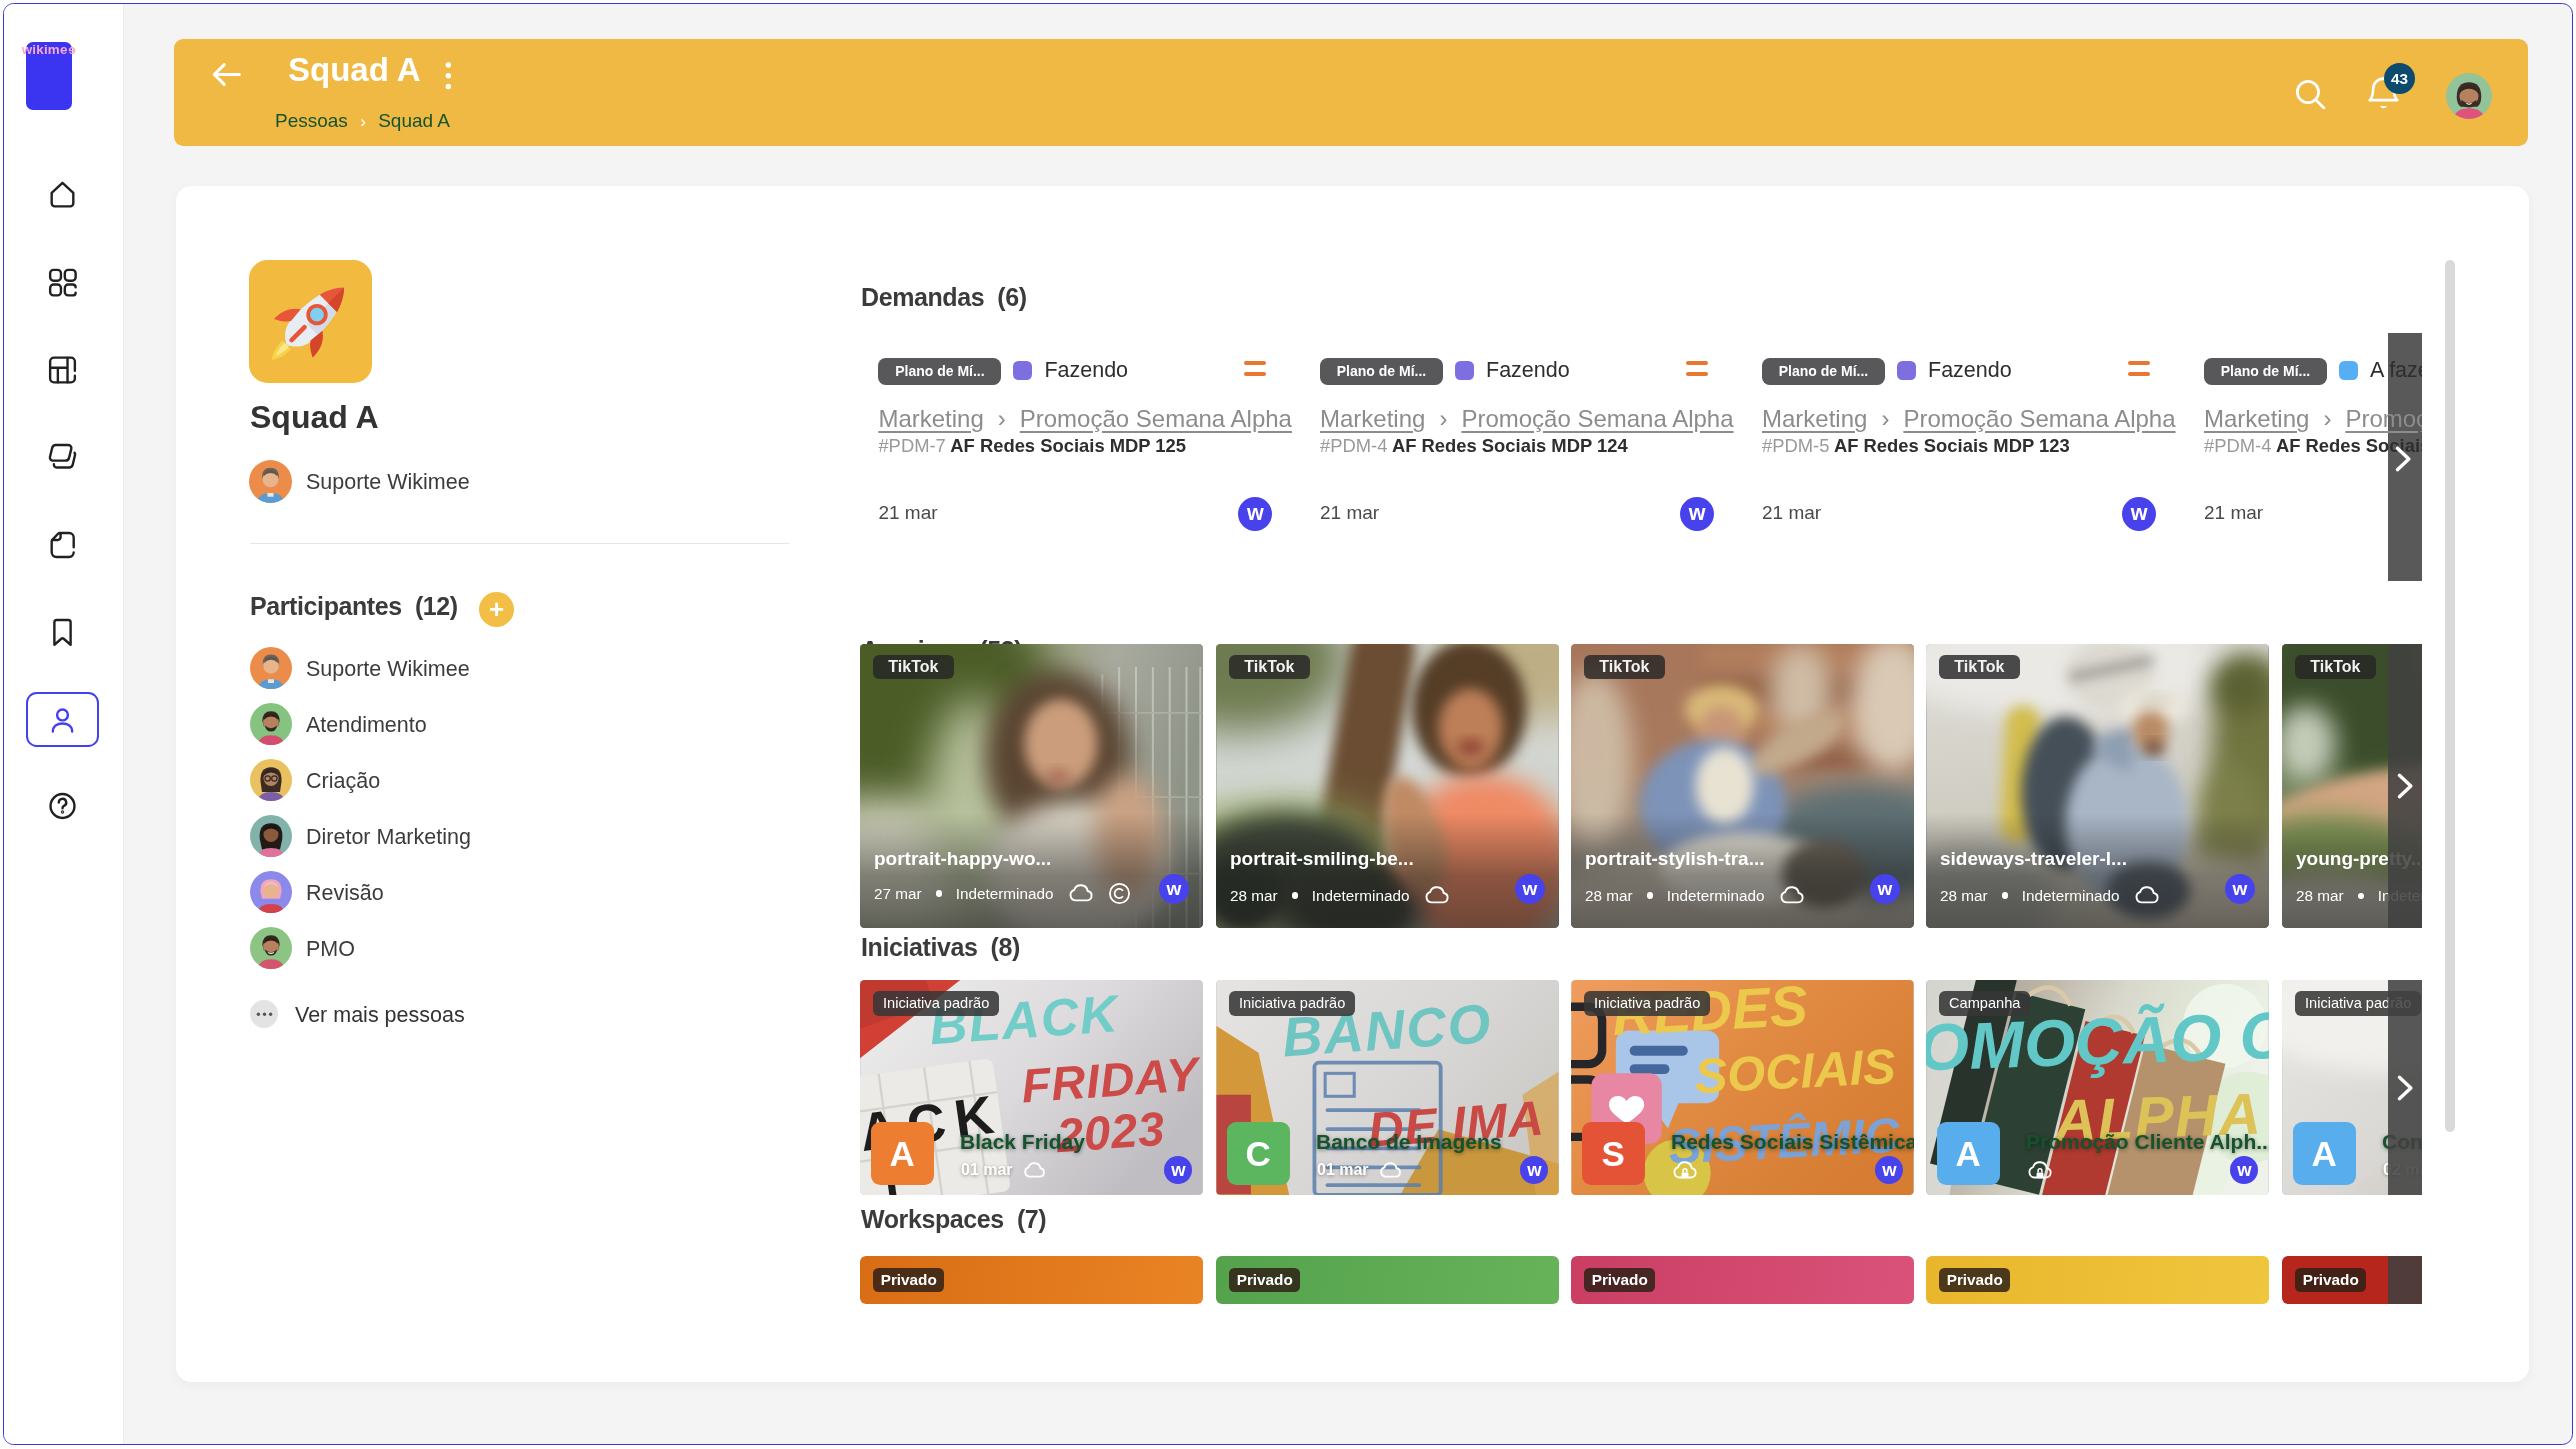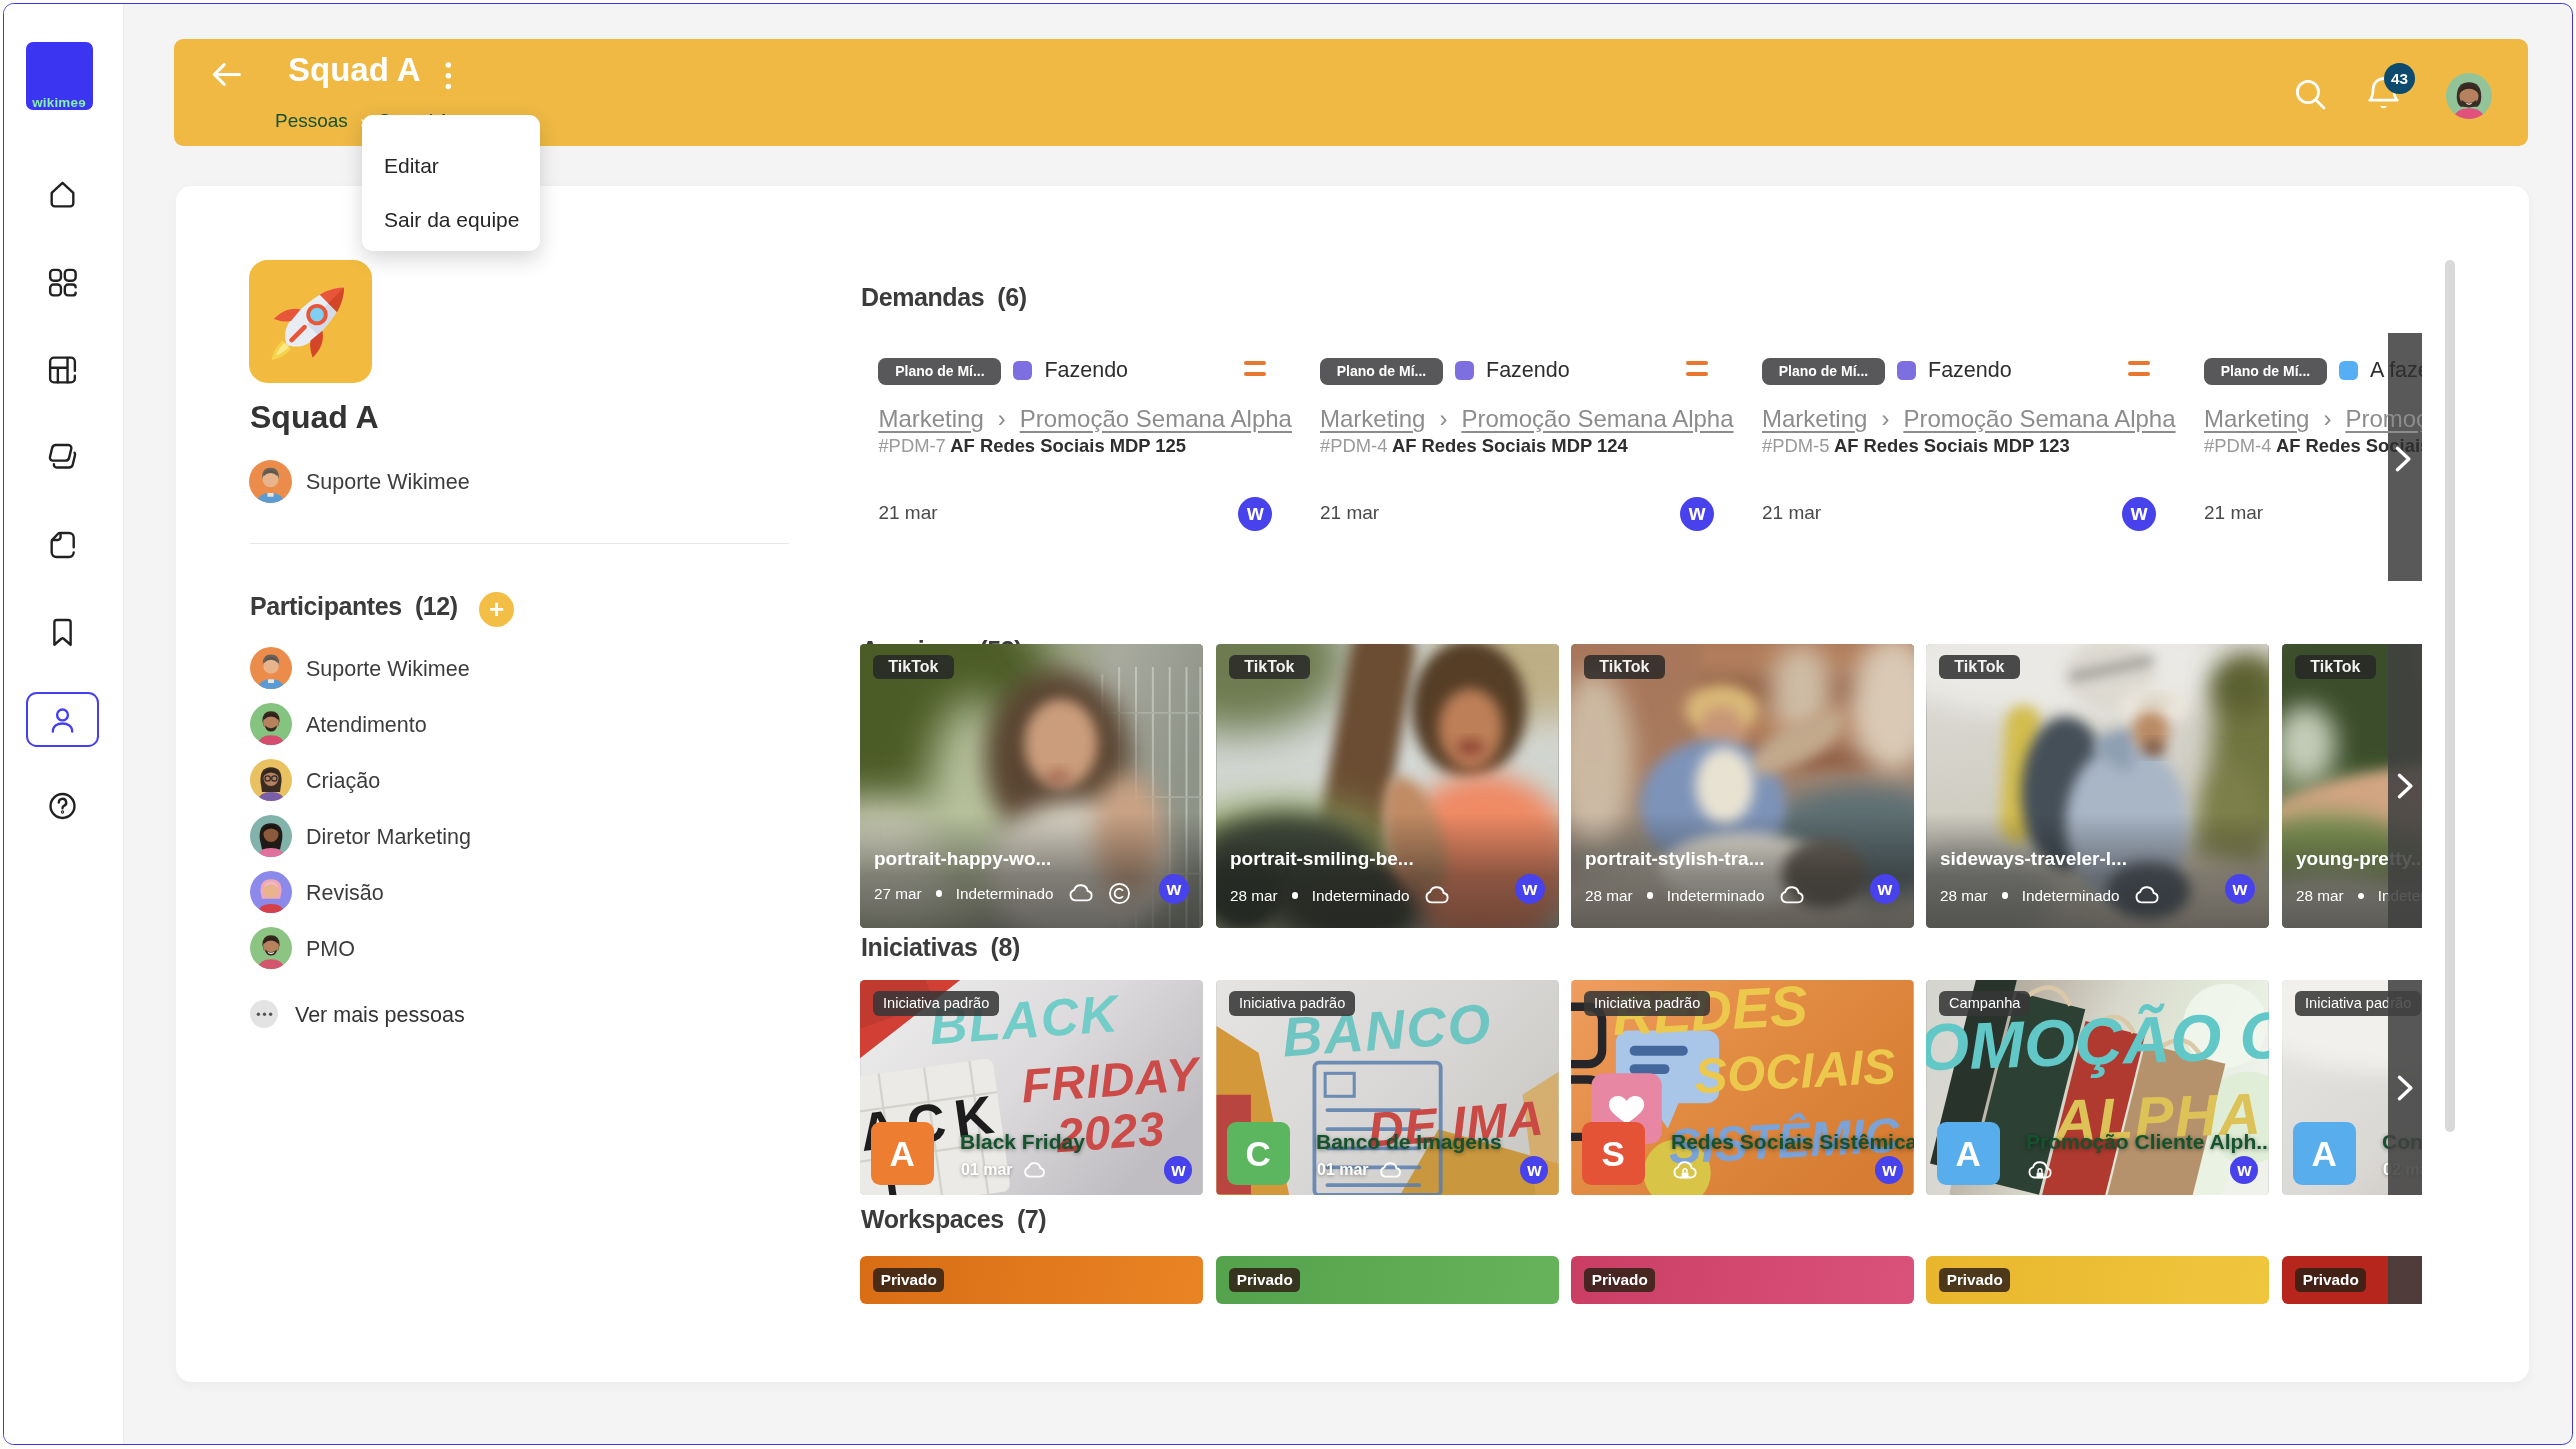--- a/index.html
+++ b/index.html
@@ -2,21 +2,21 @@
 <html style="font-size:12.3px"><head>
 <meta charset="utf-8">
 <style>
   * { margin:0; padding:0; box-sizing:border-box; }
   html,body { width:2576px; height:1449px; background:#fff; font-family:"Liberation Sans", sans-serif; }
   .app { position:absolute; left:3.1px; top:3.1px; width:2570px; height:1442px; background:#f4f4f5; border:1.5px solid #3d35e3; border-radius:10.7px; overflow:hidden; }
   .world { position:absolute; left:-3.1px; top:-3.1px; width:2576px; height:1449px; }
 
   
   .sidebar { position:absolute; left:0; top:0; width:123px; height:1449px; background:#fff; border-right:0.8px solid #ececec; }
-  .logo { position:absolute; left:24.5px; top:41px; width:67px; height:68px; background:#3b35f1; border-radius:7px; color:#86efac; display:flex; align-items:flex-end; justify-content:center; font-weight:bold; font-size:13.4px; letter-spacing:0.2px; }
+  .logo { position:absolute; left:24.5px; top:41px; width:46px; height:68px; background:#3b35f1; border-radius:7px; color:#f9a8d4; display:flex; align-items:flex-start; justify-content:center; font-weight:bold; font-size:13.4px; letter-spacing:0.2px; }
   .logo .fe { display:inline-block; transform:scaleX(-1); }
   .navicon { position:absolute; left:0; width:123px; display:flex; justify-content:center; }
   .selrect { position:absolute; left:24.5px; top:691px; width:73px; height:55px; border:2.3px solid #4440f0; border-radius:10.7px; }
 
   
   .header { position:absolute; left:173px; top:38px; width:2354px; height:107px; background:#efb944; border-radius:9.2px; color:#fff; }
   .h-title { position:absolute; left:114px; top:11.5px; font-size:33px; font-weight:bold; color:#fff; }
   .h-dots { position:absolute; left:269px; top:21.5px; width:10.7px; height:31px; }
   .h-crumb { position:absolute; left:101px; top:71px; font-size:19px; color:#fff; }
   .h-crumb a { color:#14532d; text-underline-offset:3.8px; }
@@ -703,20 +703,16 @@
           </div>
       <div class="wbar" style="left:1422px; background:#b7261d;">
             <div class="privado">Privado</div>
           </div>
       <div class="rowshade" style="height:48px; bottom:auto;"></div>
     </div>
   </div>
 
   <div class="scrollthumb"></div>
 
-  <div class="menu">
-    <div style="top:39px;">Editar</div>
-    <div style="top:93px;">Sair da equipe</div>
-  </div>
 
 </div>
   </div>
 
 
 </body></html>

